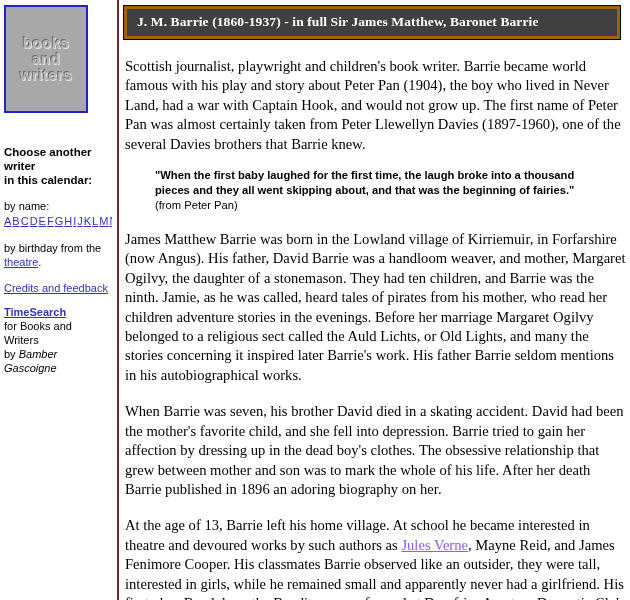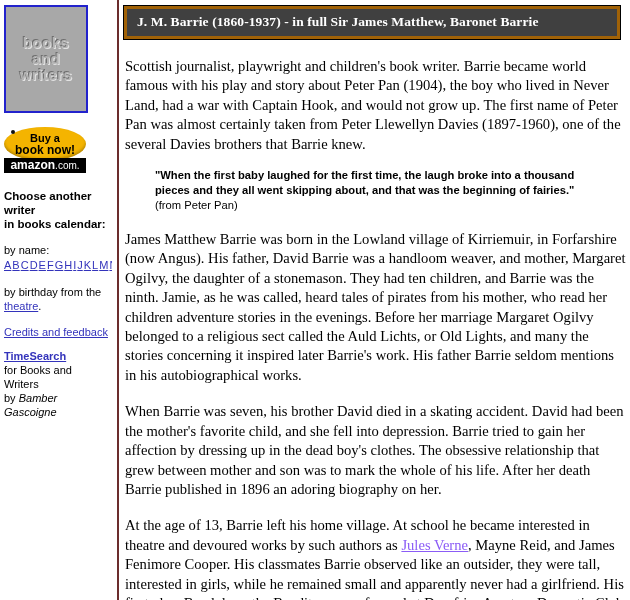--- a/index.html
+++ b/index.html
@@ -99,21 +99,21 @@
     font-size: 12px;
     font-weight: bold;
     line-height: 15px;
     margin-top: -3px;
     position: relative;
     z-index: 2;
   }
   .amazon-bar .dotcom { font-weight: normal; font-size: 10px; }
 
   .side-head {
-    margin-top: 16px;
+    margin-top: 32px;
     font-weight: bold;
     font-size: 11.5px;
     line-height: 14px;
   }
   .side-p { margin-top: 12px; }
   .side-p.tight { margin-top: 10px; }
   .alpha {
     margin-top: 1px;
     line-height: 15px;
     word-spacing: 1px;
@@ -198,32 +198,24 @@
 <div class="page">
 
   <div class="sidebar">
 
     <div class="logo-box">
       <div class="logo-word">books</div>
       <div class="logo-word">and</div>
       <div class="logo-word">writers</div>
     </div>
 
-    <div class="amazon">
-      <div class="amazon-oval">
-        <span class="dot"></span>
-        <div class="amz-l1">Buy a</div>
-        <div class="amz-l2">book now!</div>
-      </div>
-      <div class="amazon-bar"><span>amazon</span><span class="dotcom">.com.</span></div>
-    </div>
 
     <div class="side-head">
       <div>Choose another writer</div>
-      <div>in books calendar:</div>
+      <div>in this calendar:</div>
     </div>
 
     <div class="side-p">by name:</div>
     <div class="alpha" id="alpha-list"><a class="alpha-link" href="#">A</a><a class="alpha-link" href="#">B</a><a class="alpha-link" href="#">C</a><a class="alpha-link" href="#">D</a><a class="alpha-link" href="#">E</a><a class="alpha-link" href="#">F</a><a class="alpha-link" href="#">G</a><a class="alpha-link" href="#">H</a><a class="alpha-link" href="#">I</a><a class="alpha-link" href="#">J</a><a class="alpha-link" href="#">K</a><a class="alpha-link" href="#">L</a><a class="alpha-link" href="#">M</a><a class="alpha-link" href="#">N</a></div>
 
     <div class="side-p">
       <span>by birthday from the</span><br>
       <a class="s-link" href="#">theatre</a><span>.</span>
     </div>
 

